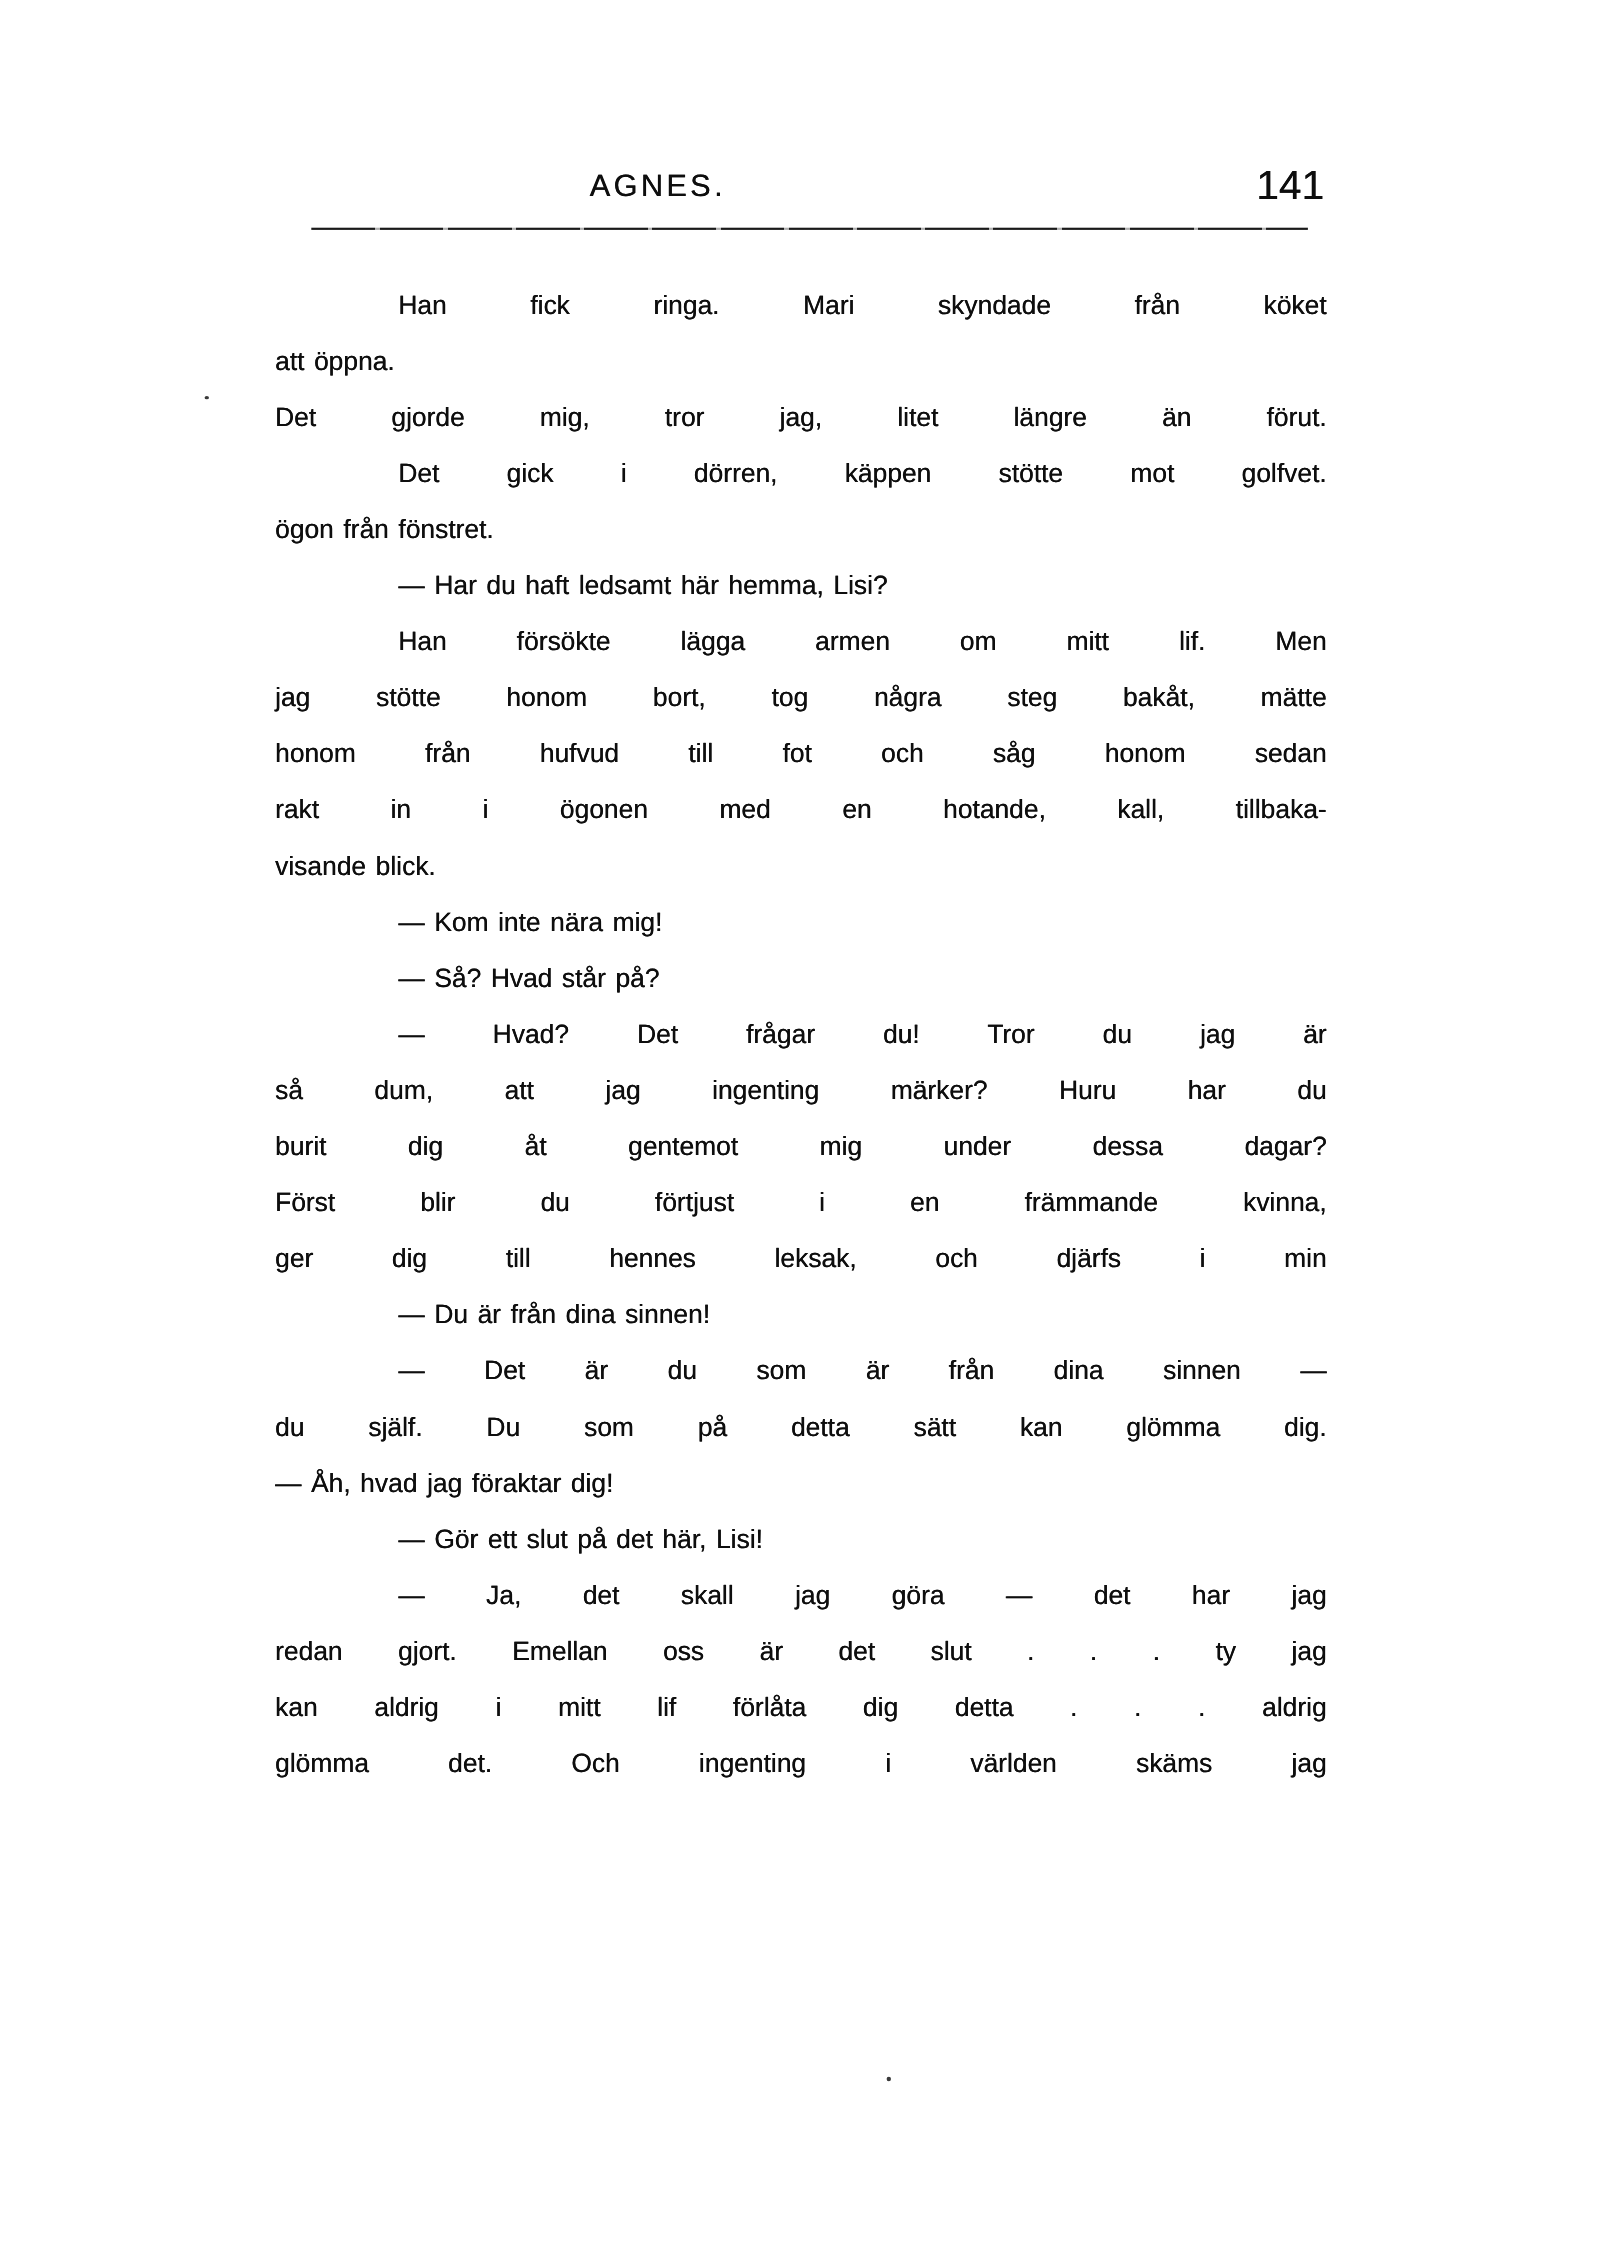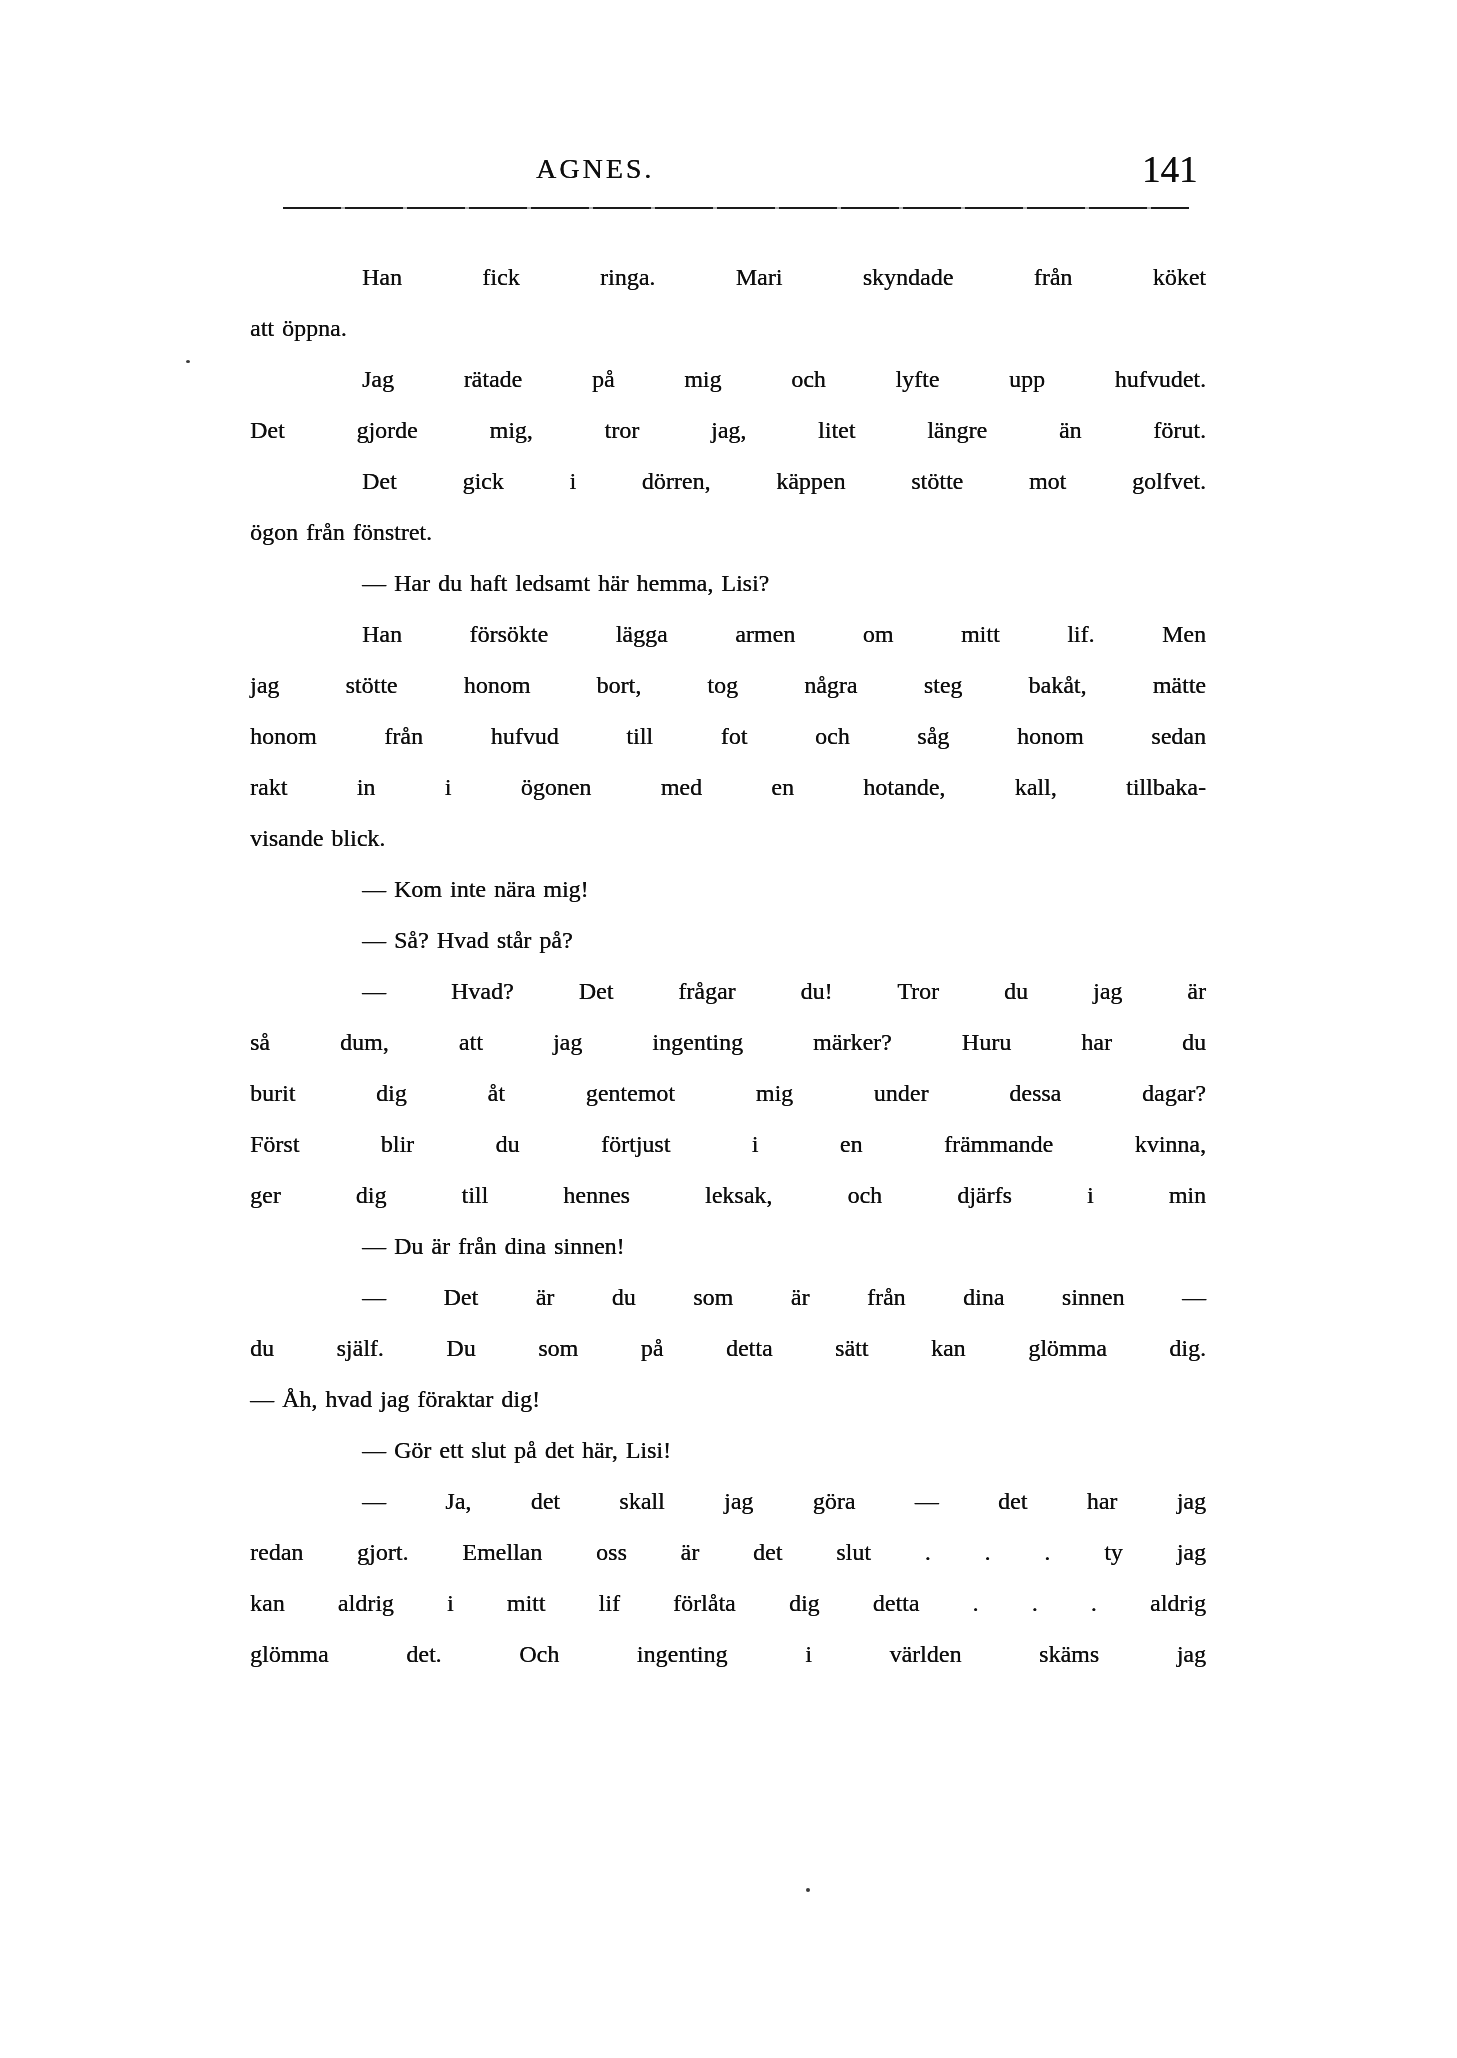--- a/index.html
+++ b/index.html
@@ -8,21 +8,21 @@
     height: 2058px;
     background: #ffffff;
     overflow: hidden;
   }
   .page {
     position: relative;
     width: 1457px;
     height: 1957px;
     background: var(--paper, #ffffff);
     color: var(--ink, #0e0e0e);
-    font-family: Liberation Serif, serif;
+    font-family: Liberation Sans, sans-serif;
   }
   .running-head {
     position: absolute;
     top: 153px;
     left: 536px;
     font-size: 28px;
     letter-spacing: 3px;
     text-shadow: 0.25px 0 0 currentColor;
   }
   .page-number {
@@ -70,21 +70,20 @@
 </head>
 <body>
 
 <div class="page">
   <span class="running-head">AGNES.</span>
   <span class="page-number">141</span>
   <div class="rule"></div>
   <div class="body-text">
       <div class="line indent fill">Han fick ringa. Mari skyndade från köket</div>
       <div class="line">att öppna.</div>
-      <div class="line indent fill">Jag rätade på mig och lyfte upp hufvudet.</div>
       <div class="line fill">Det gjorde mig, tror jag, litet längre än förut.</div>
       <div class="line indent fill">Det gick i dörren, käppen stötte mot golfvet.</div>
       <div class="line">ögon från fönstret.</div>
       <div class="line indent">— Har du haft ledsamt här hemma, Lisi?</div>
       <div class="line indent fill">Han försökte lägga armen om mitt lif. Men</div>
       <div class="line fill">jag stötte honom bort, tog några steg bakåt, mätte</div>
       <div class="line fill">honom från hufvud till fot och såg honom sedan</div>
       <div class="line fill">rakt in i ögonen med en hotande, kall, tillbaka-</div>
       <div class="line">visande blick.</div>
       <div class="line indent">— Kom inte nära mig!</div>

